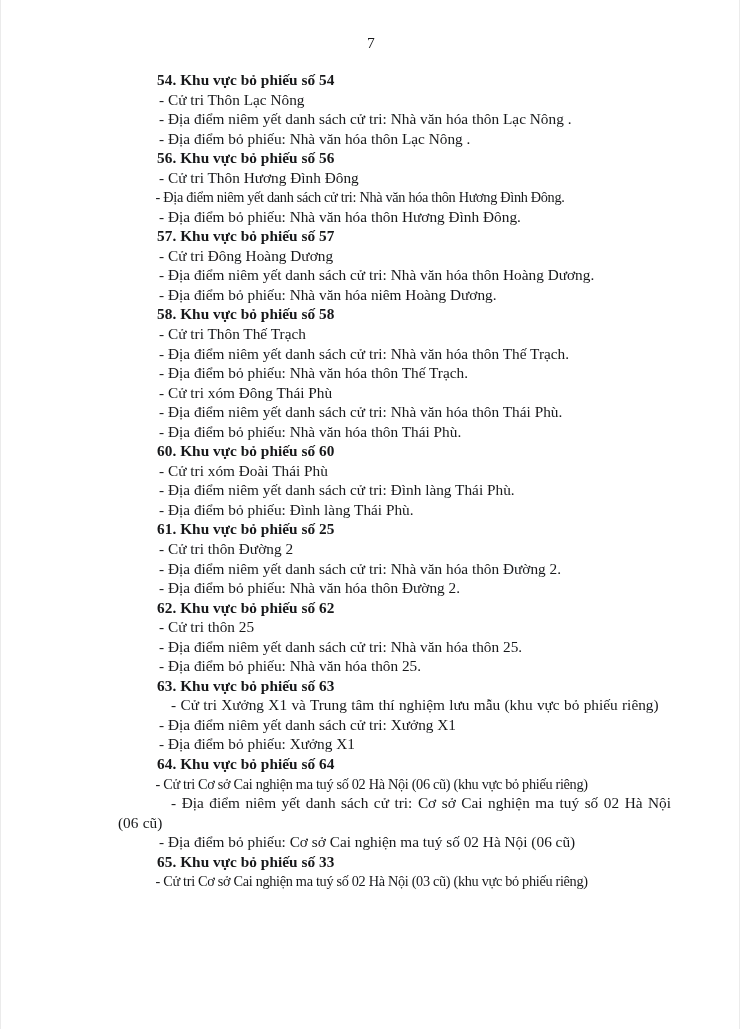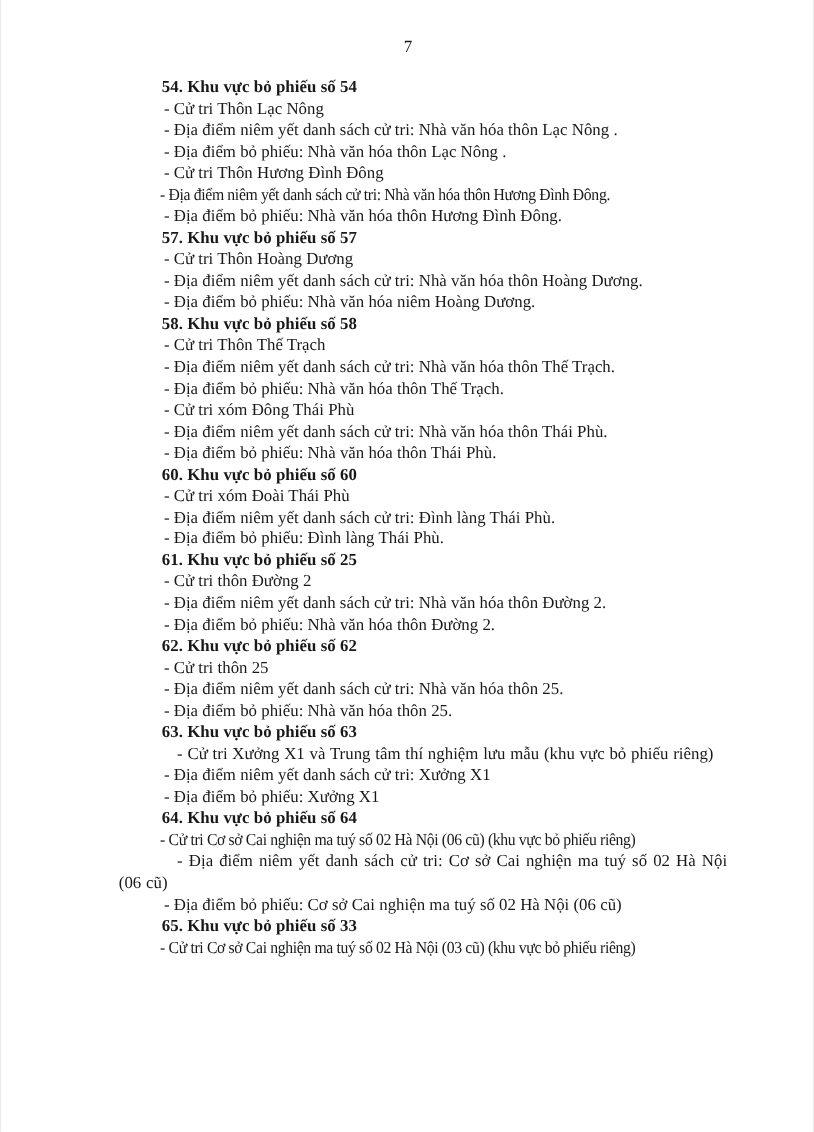--- a/index.html
+++ b/index.html
@@ -28,21 +28,21 @@
     top: 33px;
     left: 0;
     width: 740px;
     text-align: center;
     font-size: 15.5px;
     line-height: 20px;
     letter-spacing: 0.2px;
   }
   .content {
     position: absolute;
-    left: 95px;
+    left: 105px;
     top: 70px;
     width: 553px;
   }
   .entry {
     margin: 0;
   }
   .heading {
     font-weight: bold;
     font-size: 15.3px;
     line-height: 19.55px;
@@ -86,27 +86,28 @@
   <div class="page-number">7</div>
 
   <div class="content">
       <div class="entry">
         <div class="heading">54. Khu vực bỏ phiếu số 54</div>
         <div class="bullet">- Cử tri Thôn Lạc Nông</div>
         <div class="bullet">- Địa điểm niêm yết danh sách cử tri: Nhà văn hóa thôn Lạc Nông .</div>
         <div class="bullet">- Địa điểm bỏ phiếu: Nhà văn hóa thôn Lạc Nông .</div>
       </div>
       <div class="entry">
+        <div class="heading">56. Khu vực bỏ phiếu số 56</div>
         <div class="bullet">- Cử tri Thôn Hương Đình Đông</div>
         <div class="bullet condensed">- Địa điểm niêm yết danh sách cử tri: Nhà văn hóa thôn Hương Đình Đông.</div>
         <div class="bullet">- Địa điểm bỏ phiếu: Nhà văn hóa thôn Hương Đình Đông.</div>
       </div>
       <div class="entry">
         <div class="heading">57. Khu vực bỏ phiếu số 57</div>
-        <div class="bullet">- Cử tri Thôn Hoàng Dương</div>
+        <div class="bullet">- Cử tri Đông Hoàng Dương</div>
         <div class="bullet">- Địa điểm niêm yết danh sách cử tri: Nhà văn hóa thôn Hoàng Dương.</div>
         <div class="bullet">- Địa điểm bỏ phiếu: Nhà văn hóa niêm Hoàng Dương.</div>
       </div>
       <div class="entry">
         <div class="heading">58. Khu vực bỏ phiếu số 58</div>
         <div class="bullet">- Cử tri Thôn Thế Trạch</div>
         <div class="bullet">- Địa điểm niêm yết danh sách cử tri: Nhà văn hóa thôn Thế Trạch.</div>
         <div class="bullet">- Địa điểm bỏ phiếu: Nhà văn hóa thôn Thế Trạch.</div>
       </div>
       <div class="entry">

